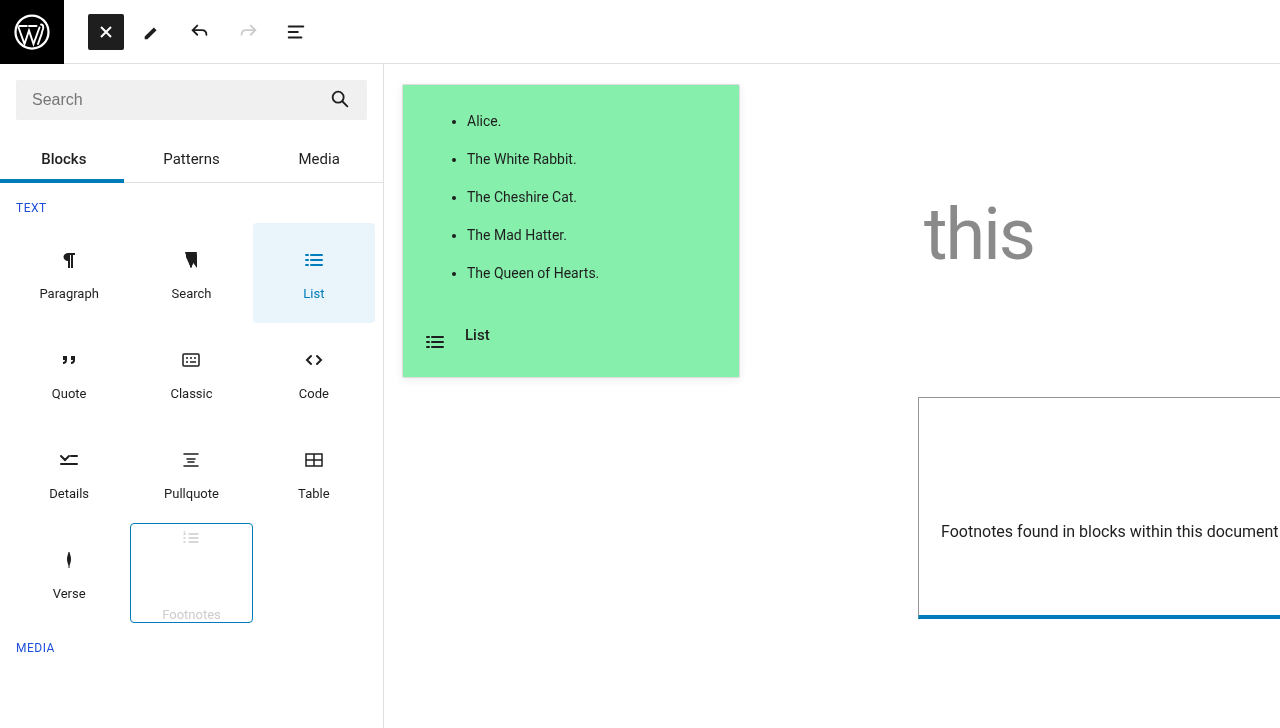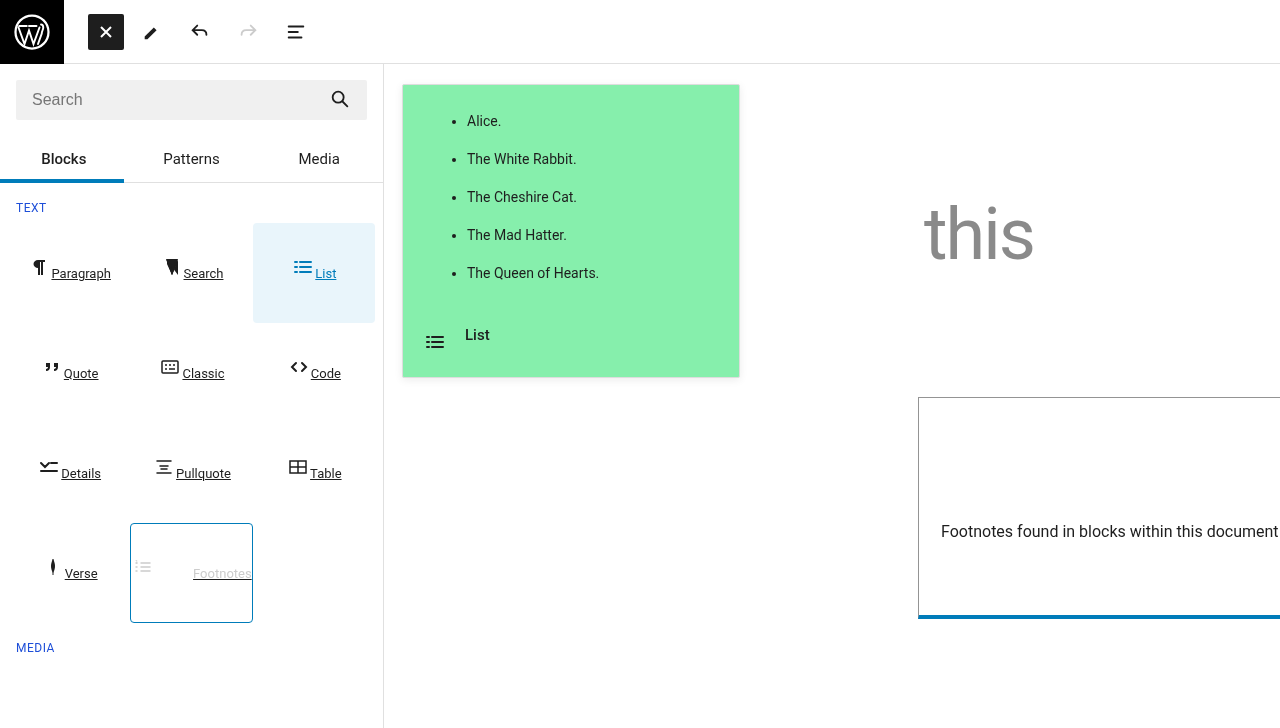--- a/index.html
+++ b/index.html
@@ -22,21 +22,21 @@
 
 .tabs { display: flex; border-bottom: 1px solid #e0e0e0; }
 .tab { flex: 1; text-align: center; padding: 14px 0; font-size: 15px; cursor: pointer; position: relative; }
 .tab.active { font-weight: 500; }
 .tab.active::after { content: ''; position: absolute; bottom: -1px; left: 0; right: 0; height: 4px; background: #007cba; }
 .tab-blocks.active::after { left: 0; width: 124px; right: auto; }
 
 .section-label { padding: 18px 16px 8px; font-size: 12px; color: #1d4ed8; text-transform: uppercase; letter-spacing: 0.5px; }
 
 .blocks-grid { display: grid; grid-template-columns: repeat(3, 1fr); gap: 0; padding: 0 8px; }
-.block-item { display: flex; align-items: center; justify-content: center; height: 100px; cursor: pointer; border-radius: 4px; border: 1px solid transparent; text-decoration: underline; }
+.block-item { display: flex; flex-direction: column; align-items: center; justify-content: center; height: 100px; cursor: pointer; border-radius: 4px; border: 1px solid transparent; }
 .block-item.highlighted { background: #e9f5fb; color: #007cba; }
 .block-item.highlighted .block-label { color: #007cba; }
 .block-item.selected { border: 1px solid #007cba; justify-content: space-between; }
 .block-item.faded .block-label { color: #ccc; }
 .block-item.faded svg { color: #ccc; }
 .block-icon { height: 28px; display: flex; align-items: center; justify-content: center; margin-bottom: 12px; }
 .block-label { font-size: 13px; color: #1e1e1e; }
 
 .canvas { flex: 1; position: relative; padding: 40px; }
 .title-placeholder { font-size: 72px; font-weight: 400; color: #8a8a8a; position: absolute; left: 540px; top: 128px; letter-spacing: -2px; }

